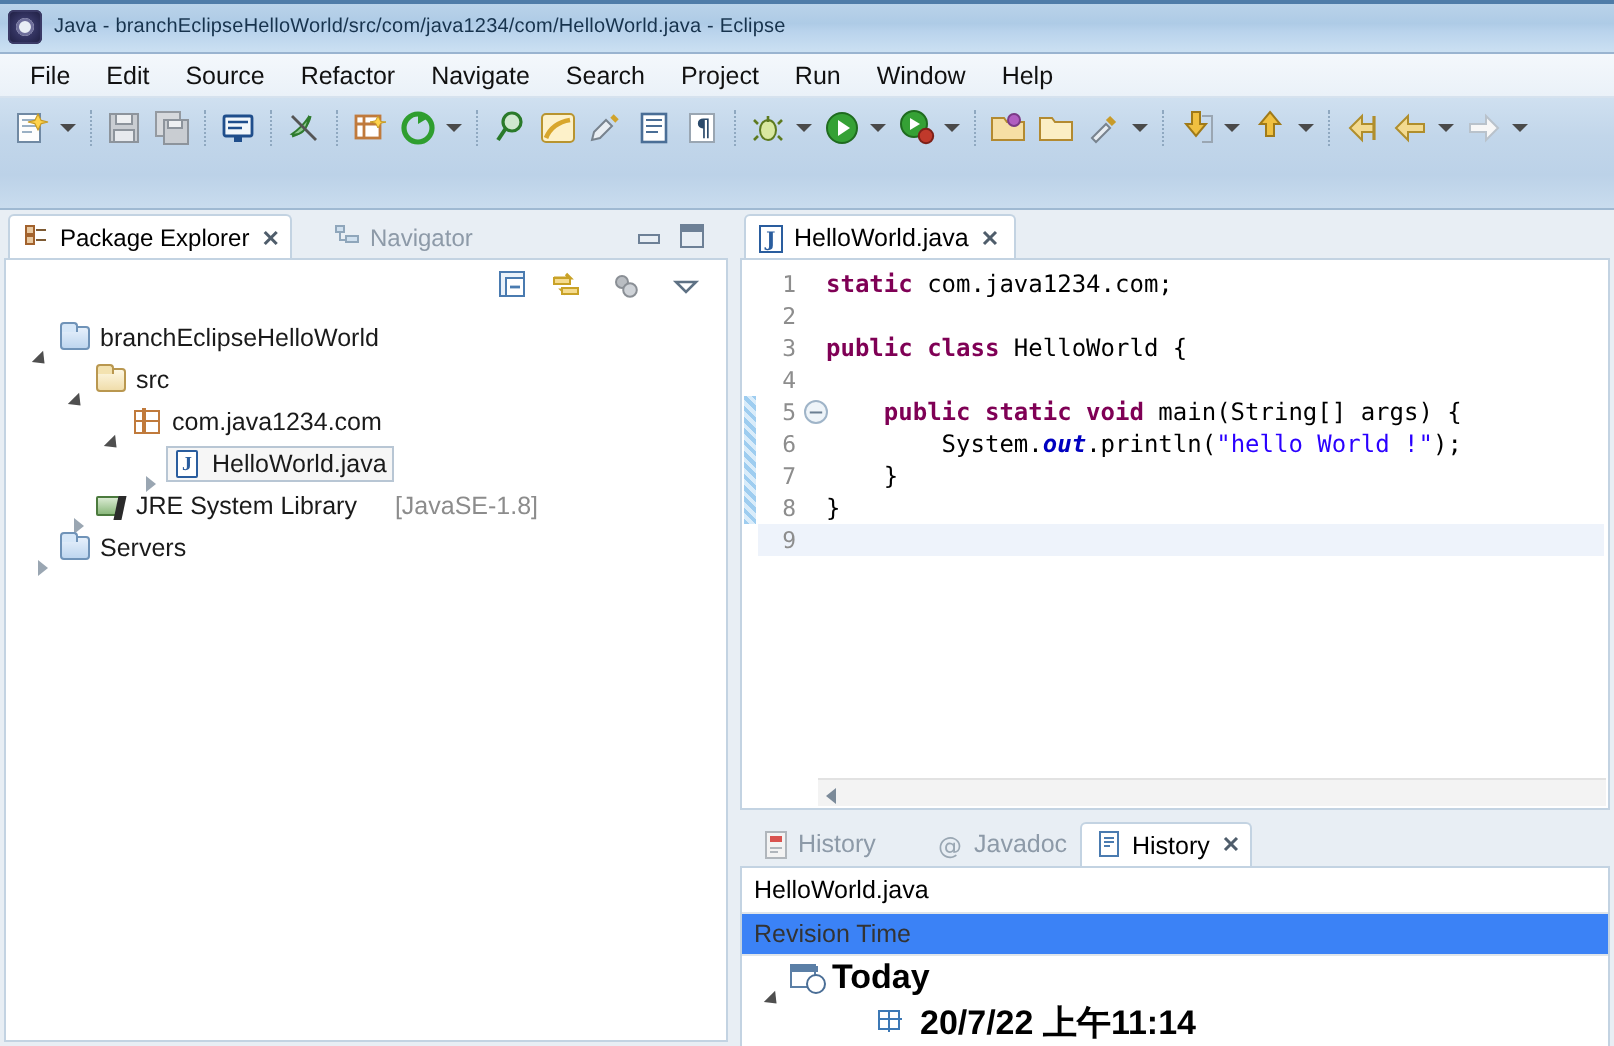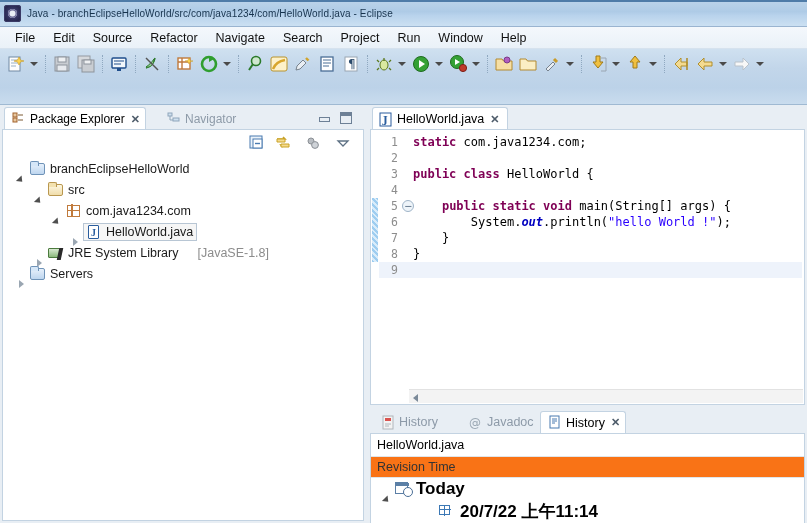--- a/index.html
+++ b/index.html
@@ -170,21 +170,21 @@
 
   
   .bottom-panel { position:absolute; left:370px; top:303px; width:435px; height:215px; }
   .bp-tabbar { position:relative; height:26px; }
   .bp-tab { position:absolute; top:3px; height:22px; display:flex; align-items:center;
     font-size:12.5px; padding:0 6px; white-space:nowrap; }
   .bp-tab.inactive { color:#8d9aa8; }
   .bp-tab.active { background:#fff; border:1px solid #c3d3e2; border-bottom:none; border-radius:3px 3px 0 0; color:#000; font-weight:normal; }
   .bp-body { position:absolute; left:0; top:25px; width:435px; height:190px; background:#fff; border:1px solid #c3d3e2; }
   .bp-file { height:22px; display:flex; align-items:center; padding-left:6px; font-size:12.5px; }
-  .bp-colhdr { height:22px; background:#f97316; border-top:1px solid #dfe5ea; border-bottom:1px solid #dfe5ea;
+  .bp-colhdr { height:22px; background:#3b82f6; border-top:1px solid #dfe5ea; border-bottom:1px solid #dfe5ea;
     display:flex; align-items:center; padding-left:6px; font-size:12.5px; color:#333; }
   .bp-row { height:22px; display:flex; align-items:center; font-size:17px; white-space:nowrap; }
   .bp-row.bold { font-weight:bold; }
   .clockicon { position:absolute; left:0; top:1px; width:13px; height:12px; background:#fff;
     border:1px solid #5b7fa6; }
   .clockicon:before{ content:""; position:absolute; left:0; top:0; width:13px; height:3px; background:#5b7fa6; }
   .clockicon:after{ content:""; position:absolute; left:7px; top:4px; width:8px; height:8px;
     border:1.3px solid #4a6e96; border-radius:50%; background:#fff; }
   .tableicon { position:absolute; left:0; top:2px; width:11px; height:10px; border:1px solid #3c78b5; background:#fff; }
   .tableicon:before{ content:""; position:absolute; left:0; top:3px; width:11px; height:1px; background:#3c78b5; }

